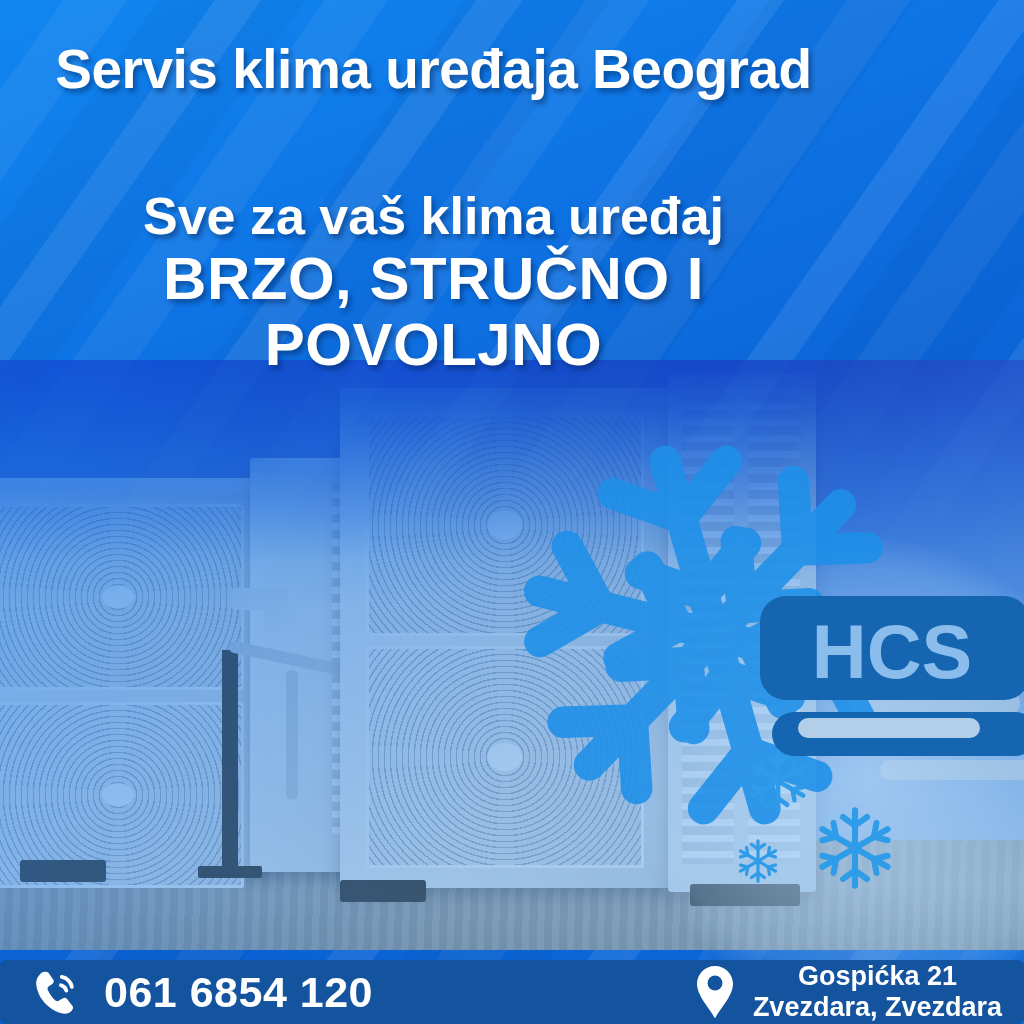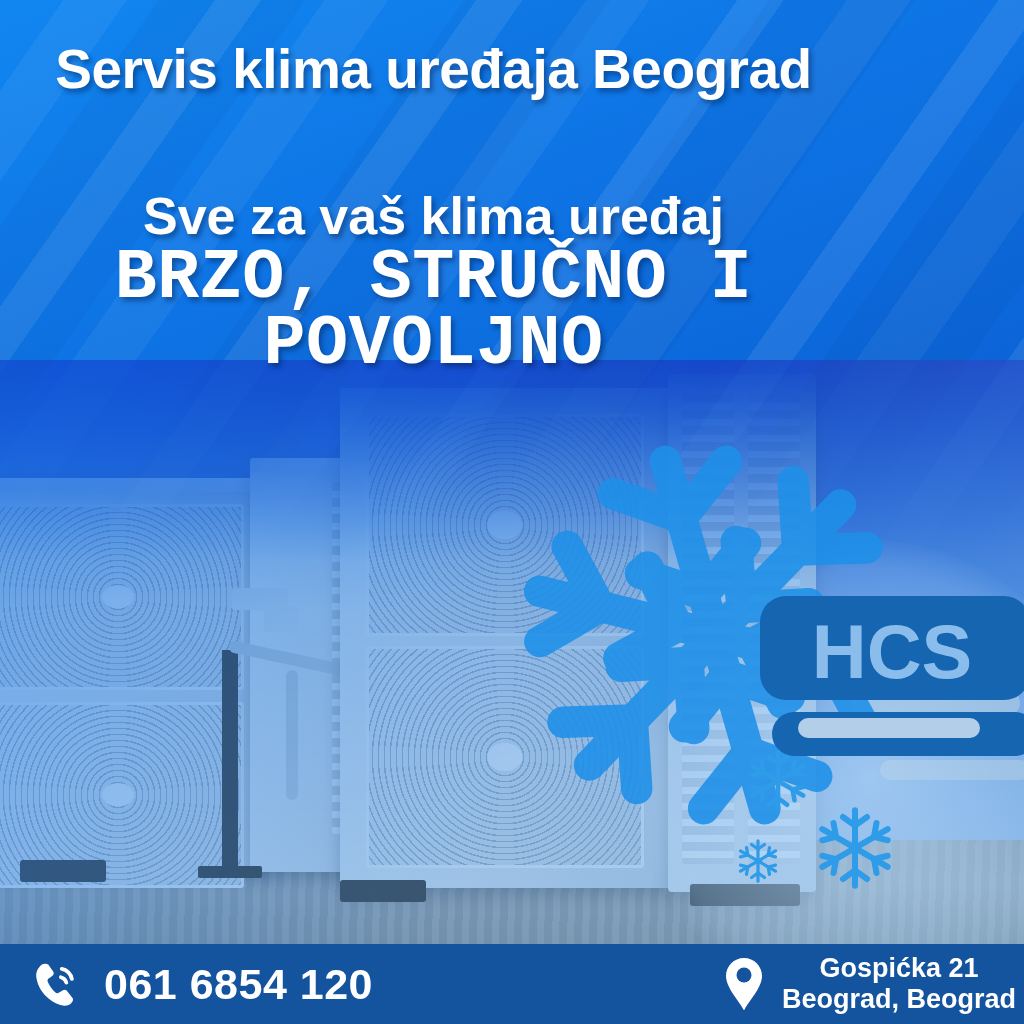--- a/index.html
+++ b/index.html
@@ -71,42 +71,42 @@
   
   .glow{position:absolute;right:-80px;top:540px;width:470px;height:470px;border-radius:50%;
     background:radial-gradient(circle,rgba(190,222,250,.62),rgba(190,222,250,.18) 62%,rgba(190,222,250,0) 72%);}
 
   
   .textwrap{position:absolute;left:0;top:0;width:867px;text-align:center;z-index:6;}
   .h1{color:#fff;font-weight:700;font-size:55px;line-height:62px;letter-spacing:-.5px;
       text-shadow:3px 4px 5px rgba(0,30,80,.45);padding:0 18px;}
   .h2{color:#fff;font-weight:700;font-size:52px;line-height:60px;
       text-shadow:3px 4px 5px rgba(0,30,80,.45);padding:0 18px;}
-  .h3{color:#fff;font-weight:700;font-size:70px;line-height:66px;letter-spacing:.5px;
-      text-shadow:3px 4px 5px rgba(0,30,80,.45);padding:0 10px;font-family:Liberation Mono, monospace;}
+  .h3{color:#fff;font-weight:700;font-size:60px;line-height:66px;letter-spacing:.5px;
+      text-shadow:3px 4px 5px rgba(0,30,80,.45);padding:0 10px;}
 
   
   .bigflake{position:absolute;left:505px;top:425px;width:420px;height:420px;z-index:5;
     transform:rotate(-16deg);opacity:.93;}
 
   
   .logo{position:absolute;left:760px;top:588px;width:300px;height:180px;z-index:7;}
 
   
   .sflake{position:absolute;z-index:7;}
   .sf1{left:745px;top:748px;width:66px;height:66px;}
   .sf2{left:812px;top:805px;width:86px;height:86px;}
   .sf3{left:735px;top:838px;width:46px;height:46px;}
 
   
-  .footer{position:absolute;left:0;bottom:0;width:1024px;height:80px;background:#14539e;
-    display:flex;align-items:center;z-index:10;}
+  .footer{position:absolute;left:0;bottom:0;width:1024px;height:64px;background:#14539e;
+    display:flex;align-items:center;z-index:10;border-radius:6px;}
   .fphone{display:flex;align-items:center;margin-left:28px;}
   .fphone .num{color:#fff;font-weight:700;font-size:43px;letter-spacing:.5px;margin-left:22px;}
-  .faddr{display:flex;align-items:center;margin-left:auto;margin-right:8px;}
+  .faddr{display:flex;align-items:center;margin-left:auto;margin-right:22px;}
   .faddr .lines{margin-left:16px;text-align:center;}
   .faddr .l1{color:#fff;font-weight:700;font-size:27px;line-height:31px;}
   .faddr .l2{color:#fff;font-weight:700;font-size:27px;line-height:31px;}
 </style>
 </head>
 <body>
 
 <div id="poster">
 
   <div class="stripes"></div>
@@ -274,18 +274,18 @@
       <span class="num">061 6854 120</span>
     </div>
 
     <div class="faddr">
       <svg width="44" height="56" viewBox="0 0 44 56">
         <path d="M22 2C12 2 4 10 4 20c0 12 14 26 17.2 33.2.3.7 1.3.7 1.6 0C26 46 40 32 40 20 40 10 32 2 22 2z" fill="#fff"></path>
         <circle cx="22" cy="19" r="7.5" fill="#14539e"></circle>
       </svg>
       <div class="lines">
         <div class="l1">Gospićka 21</div>
-        <div class="l2">Beograd, Beograd</div>
+        <div class="l2">Zvezdara, Zvezdara</div>
       </div>
     </div>
 
   </div>
 </div>
 
 </body></html>

